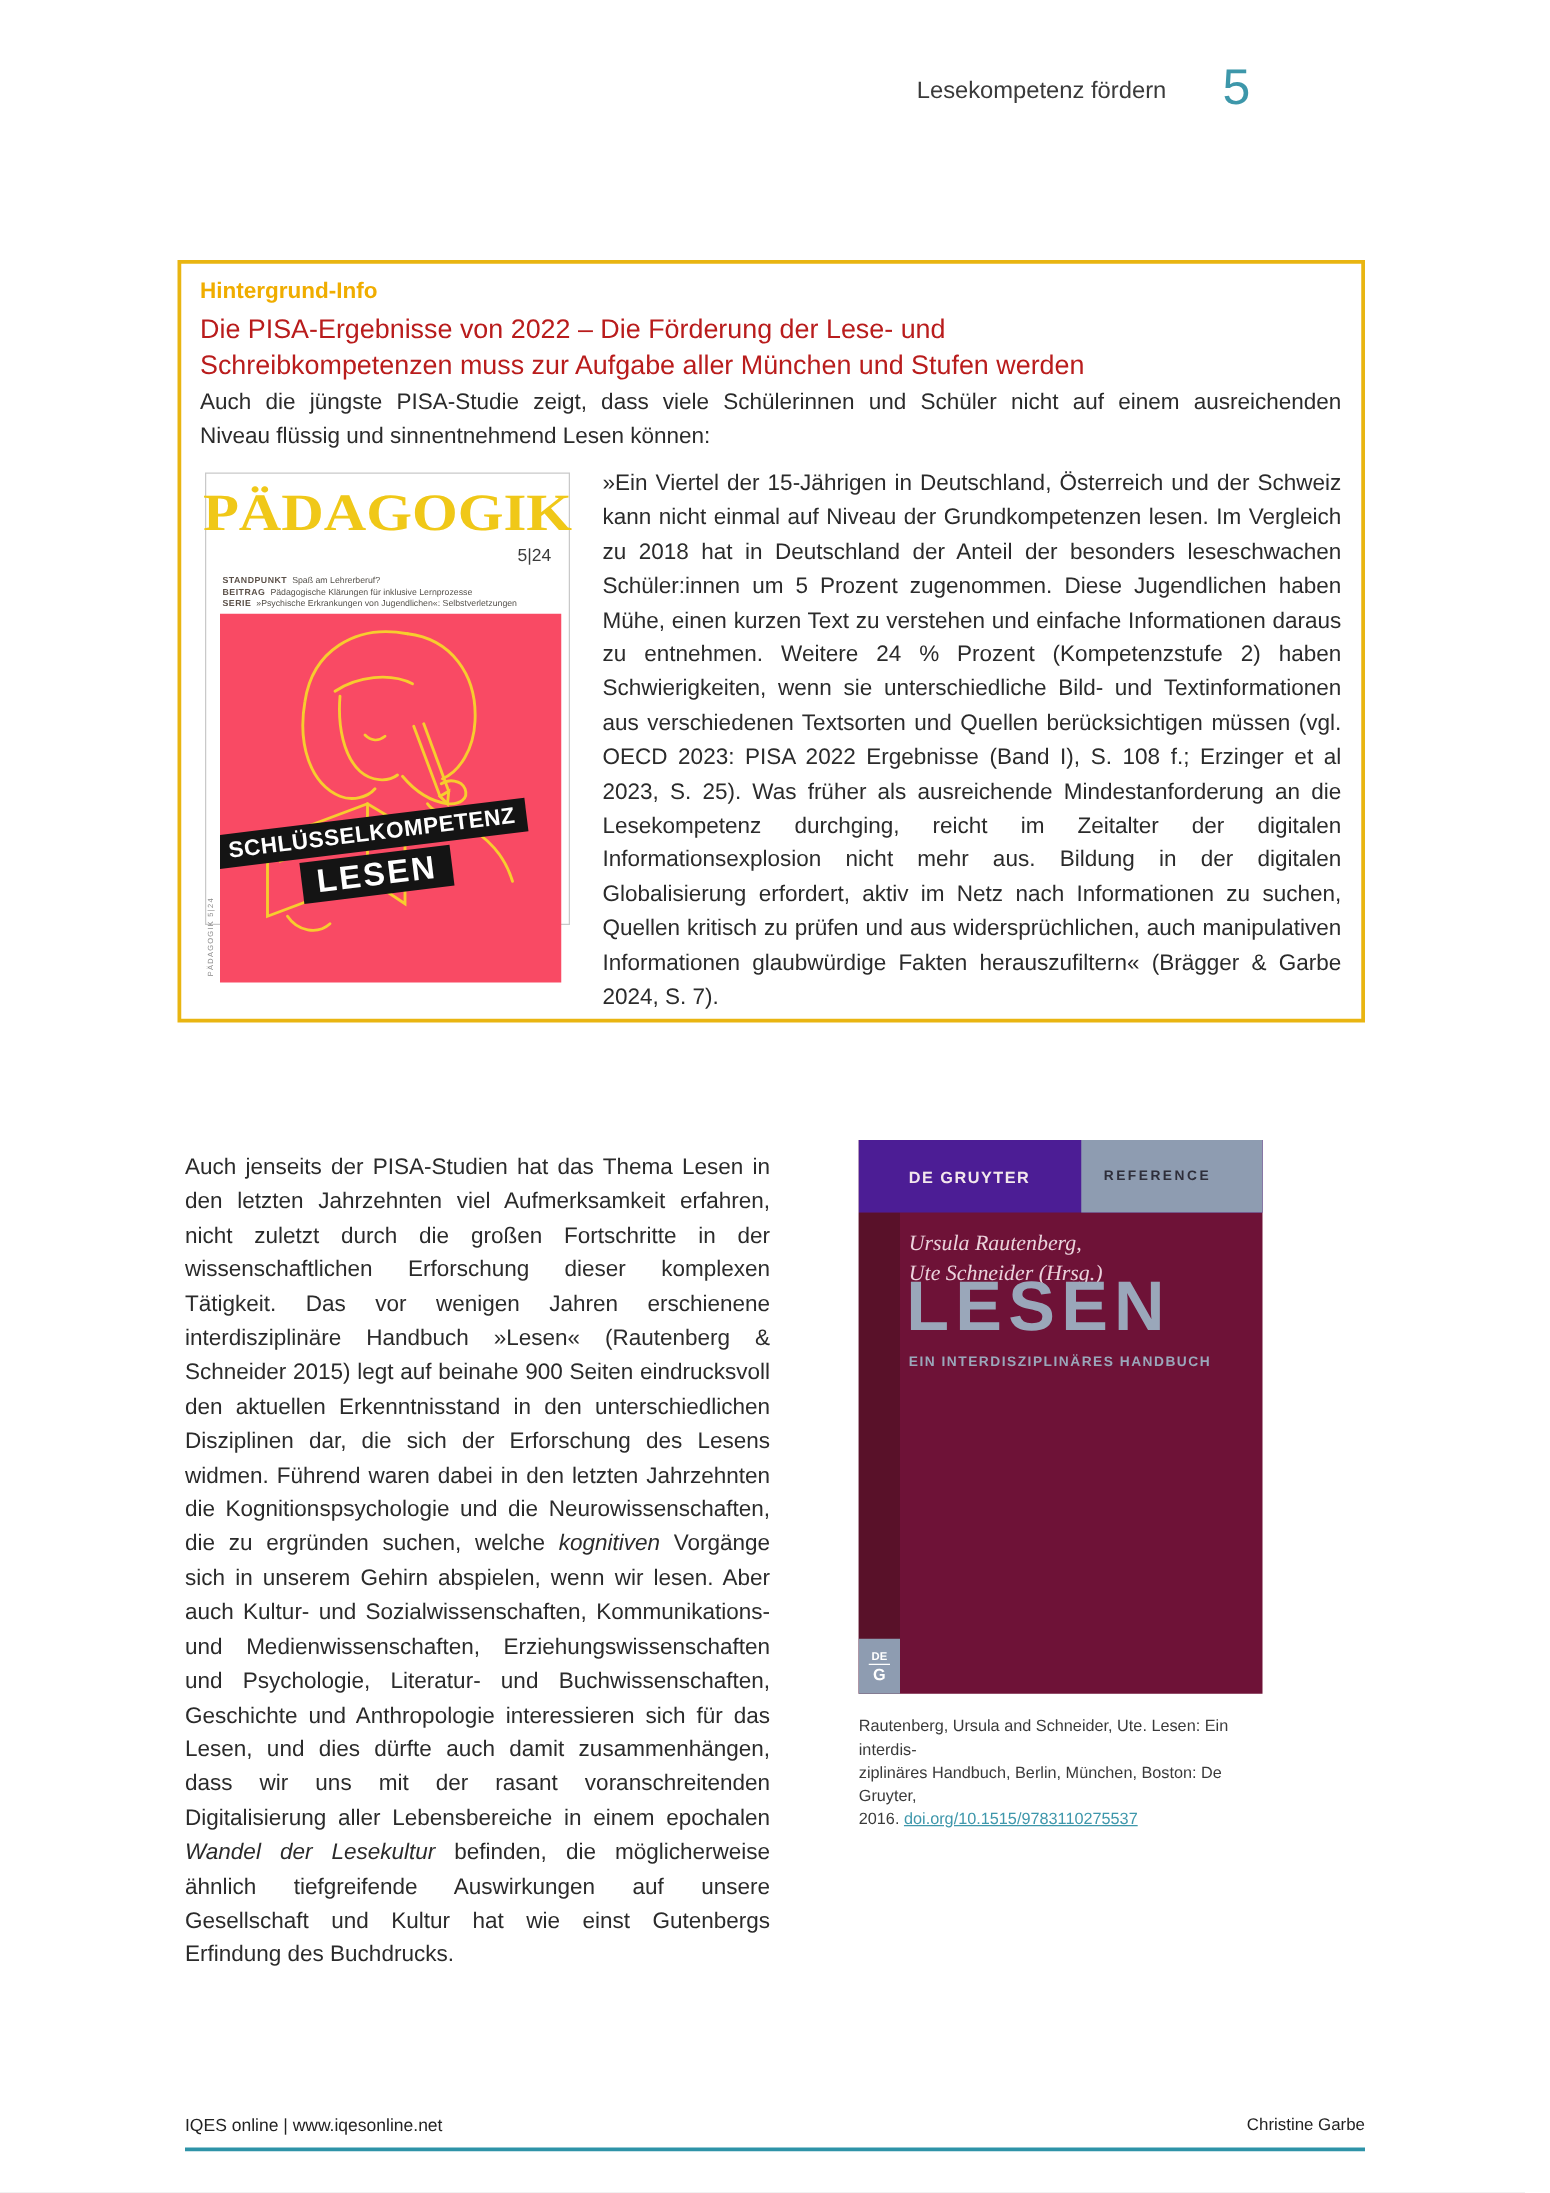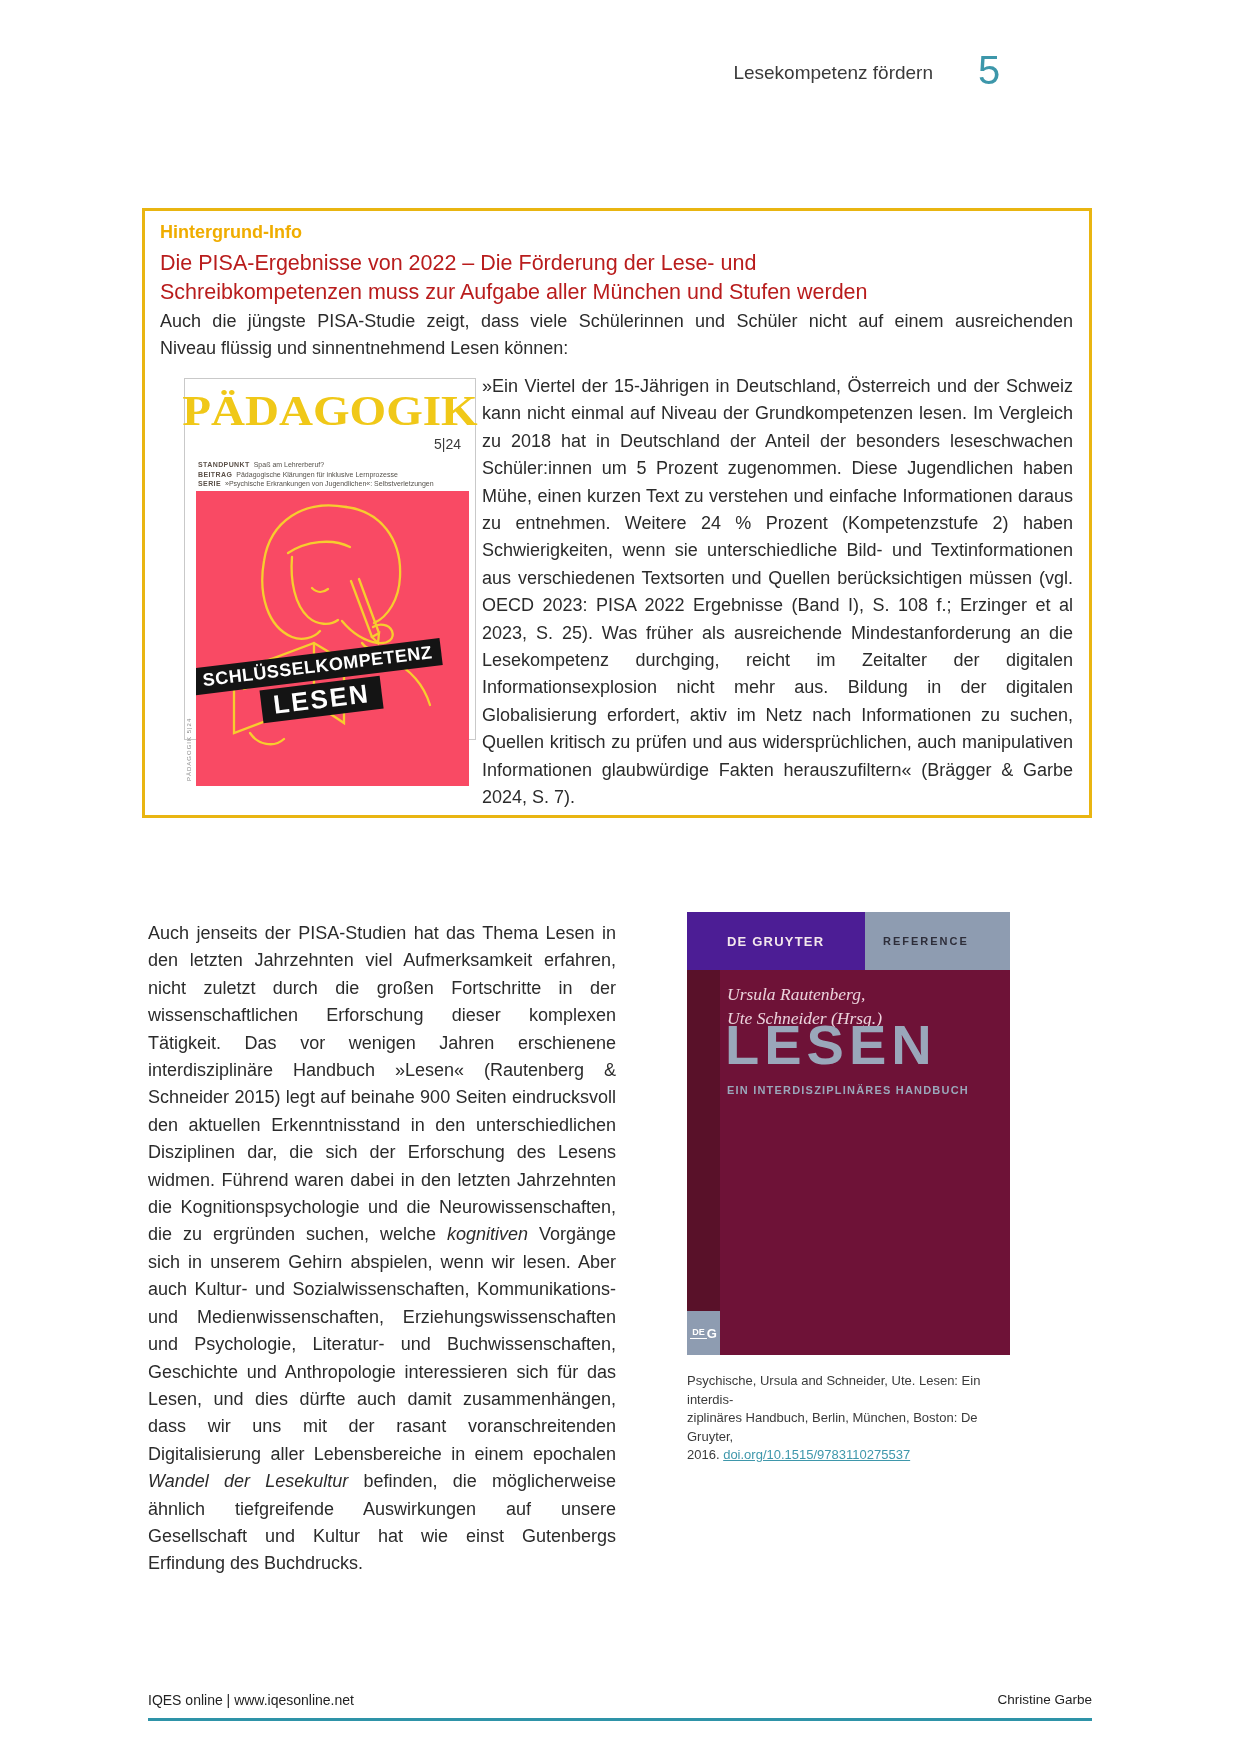--- a/index.html
+++ b/index.html
@@ -14,21 +14,21 @@
   .info-box{position:absolute;left:142px;top:208px;width:944px;height:604px;
             border:3px solid #E9B511;background:#fff;}
   .info-label{position:absolute;left:160px;top:222px;font-size:18px;font-weight:bold;color:#F0AD00;}
   .info-title{position:absolute;left:160px;top:249px;width:920px;font-size:21.5px;font-weight:normal;
               line-height:29px;color:#b91c1c;}
   .intro-line{position:absolute;left:160px;width:913px;font-size:18px;line-height:27.4px;color:#2b2b2b;}
   .intro-line.l1{top:308px;text-align:justify;text-align-last:justify;}
   .intro-line.l2{top:335px;}
 
   
-  .mag{position:absolute;left:184px;top:378px;width:292px;height:362px;background:#fff;
+  .mag{position:absolute;left:164px;top:378px;width:292px;height:362px;background:#fff;
        border:1px solid #c9c9c9;box-sizing:border-box;}
   .mag-masthead{position:absolute;top:8px;left:0;width:100%;text-align:center;
        font-family:"Liberation Serif",serif;font-weight:bold;font-size:42px;color:#F0C818;
        transform:scaleX(1.12);transform-origin:center;white-space:nowrap;letter-spacing:0;}
   .mag-issue{position:absolute;top:57px;right:14px;font-size:14px;color:#3a3a3a;}
   .mag-toc{position:absolute;left:13px;top:81px;font-size:7px;line-height:9.6px;color:#55514b;
            white-space:nowrap;}
   .mag-toc b{color:#5b5048;letter-spacing:.4px;margin-right:4px;}
   .mag-spine{position:absolute;left:1px;top:116px;font-size:6px;color:#8a8a8a;
              writing-mode:vertical-rl;transform:rotate(180deg);height:286px;letter-spacing:1px;}
@@ -59,21 +59,21 @@
   .book-badge span{position:absolute;left:18px;top:23px;font-size:11px;font-weight:bold;
                    letter-spacing:2px;color:#2e2e3a;}
   .book-spine{position:absolute;left:0;top:58px;bottom:0;width:33px;background:#591129;}
   .book-authors{position:absolute;left:40px;top:70px;font-family:"Liberation Serif",serif;
                 font-style:italic;font-size:17.5px;line-height:24px;color:#EBD3DC;}
   .book-title{position:absolute;left:38px;top:100px;font-size:56px;font-weight:bold;
               letter-spacing:5px;color:#9AA7BA;}
   .book-subtitle{position:absolute;left:40px;top:172px;font-size:11px;font-weight:bold;
                  letter-spacing:1.2px;color:#9AA7BA;}
   .dg-logo{position:absolute;left:0;bottom:0;width:33px;height:44px;background:#8E9CB1;
-           display:flex;flex-direction:row;align-items:center;justify-content:center;}
+           display:flex;flex-direction:column;align-items:center;justify-content:center;}
   .dg-logo .de{font-size:9px;font-weight:bold;color:#fff;border-bottom:1px solid #fff;
                padding:0 2px 1px;line-height:10px;}
   .dg-logo .g{font-size:13px;font-weight:bold;color:#fff;line-height:15px;}
 
   
   .caption{position:absolute;left:687px;top:1372px;width:334px;font-size:13px;line-height:18.5px;color:#3a3a3a;}
   .caption a{color:#3E97AB;text-decoration:underline;cursor:pointer;}
 
   
   .footer-left{position:absolute;left:148px;top:1692px;font-size:14px;color:#222;}
@@ -162,21 +162,21 @@
     </div>
     <div class="book-title">LESEN</div>
     <div class="book-subtitle">EIN INTERDISZIPLINÄRES HANDBUCH</div>
     <div class="dg-logo">
       <div class="de">DE</div>
       <div class="g">G</div>
     </div>
   </div>
 
   <div class="caption">
-    <div>Psychische, Ursula and Schneider, Ute. Lesen: Ein interdis-</div>
+    <div>Rautenberg, Ursula and Schneider, Ute. Lesen: Ein interdis-</div>
     <div>ziplinäres Handbuch, Berlin, München, Boston: De Gruyter,</div>
     <div><span>2016. </span><a>doi.org/10.1515/9783110275537</a></div>
   </div>
 
   <div class="footer-left">IQES online | www.iqesonline.net</div>
   <div class="footer-right">Christine Garbe</div>
   <div class="footer-rule"></div>
 
 </div>
 

